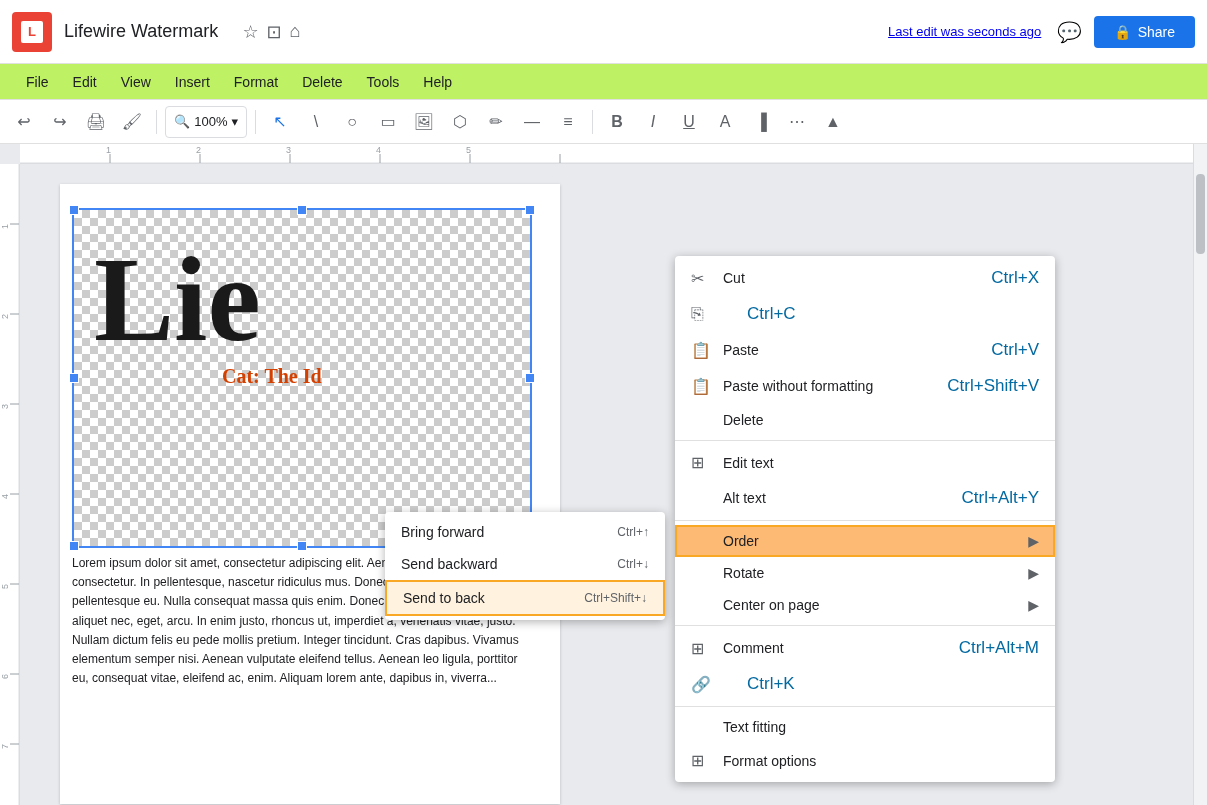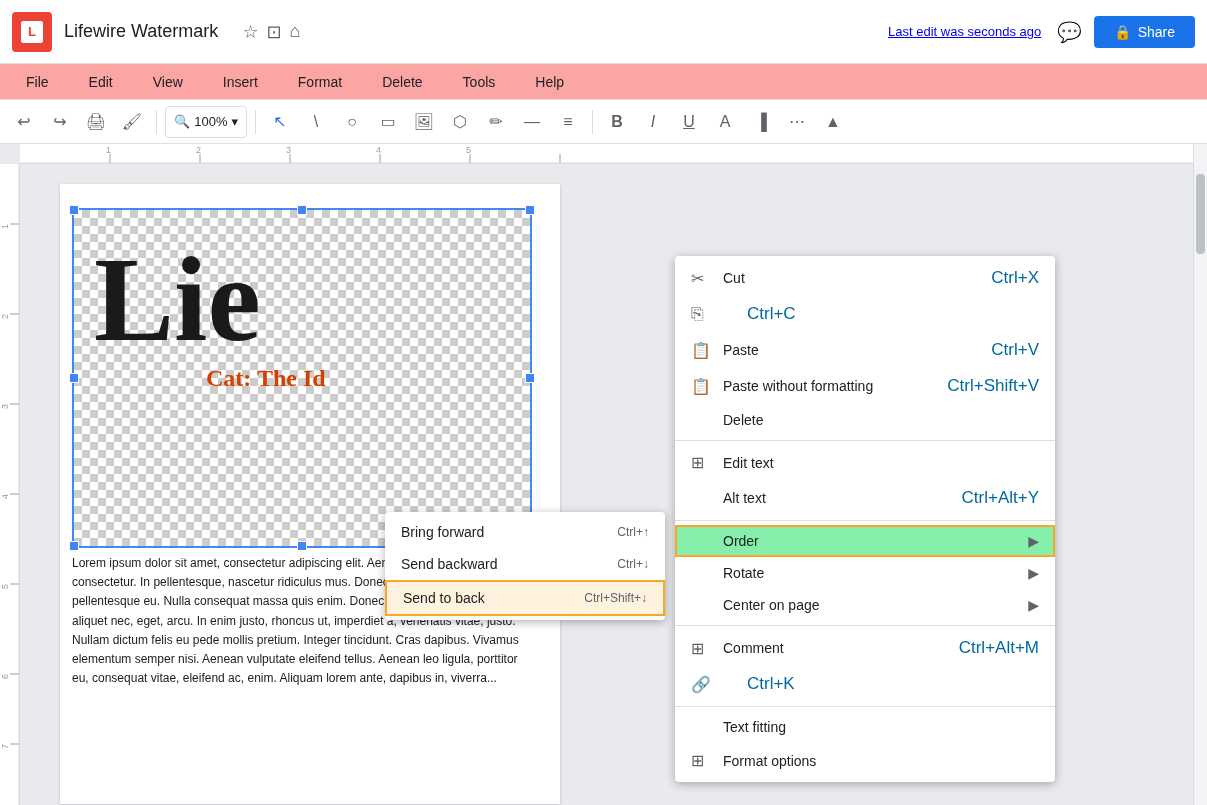--- a/index.html
+++ b/index.html
@@ -39,25 +39,25 @@
     .comment-btn { background: none; border: none; cursor: pointer; color: #5f6368; font-size: 20px; }
     .share-btn {
       background: #1a73e8; color: white; border: none;
       padding: 8px 20px; border-radius: 4px; font-size: 14px; font-weight: 500;
       cursor: pointer; display: flex; align-items: center; gap: 6px;
     }
 
     
     .menu-bar {
       height: 36px;
-      background: #fca5a5;
+      background: #bef264;
       display: flex;
       align-items: center;
       padding: 0 16px;
-      gap: 20px;
+      gap: 4px;
       border-bottom: 1px solid #e0e0e0;
       z-index: 10;
       position: relative;
     }
     .menu-item {
       padding: 4px 10px;
       font-size: 14px;
       color: #202124;
       cursor: pointer;
       border-radius: 4px;
@@ -159,22 +159,22 @@
       top: 30px; left: 20px;
       font-size: 120px;
       font-weight: 900;
       color: #1a1a1a;
       font-family: serif;
       line-height: 1;
       z-index: 1;
     }
     .watermark-subtitle {
       position: absolute;
-      top: 155px; left: 132px;
-      font-size: 24px;
+      top: 155px; left: 148px;
+      font-size: 20px;
       font-weight: bold;
       color: #d44000;
       font-family: serif;
       z-index: 2;
     }
 
     
     .lorem-text {
       position: absolute;
       top: 370px; left: 12px;
@@ -425,21 +425,21 @@
       <span class="item-label">Edit text</span>
     </div>
 
     <div class="context-menu-item">
       <span class="item-icon"></span>
       <span class="item-label">Alt text</span>
       <span class="item-shortcut">Ctrl+Alt+Y</span>
     </div>
     <div class="menu-separator"></div>
 
-    <div class="context-menu-item" style="background:#86efac; border: 2px solid #f9a825; padding: 6px 14px;">
+    <div class="context-menu-item" style="background:#fdba74; border: 2px solid #f9a825; padding: 6px 14px;">
       <span class="item-icon"></span>
       <span class="item-label">Order</span>
       <span class="item-arrow">▶</span>
     </div>
 
     <div class="context-menu-item">
       <span class="item-icon"></span>
       <span class="item-label">Rotate</span>
       <span class="item-arrow">▶</span>
     </div>

